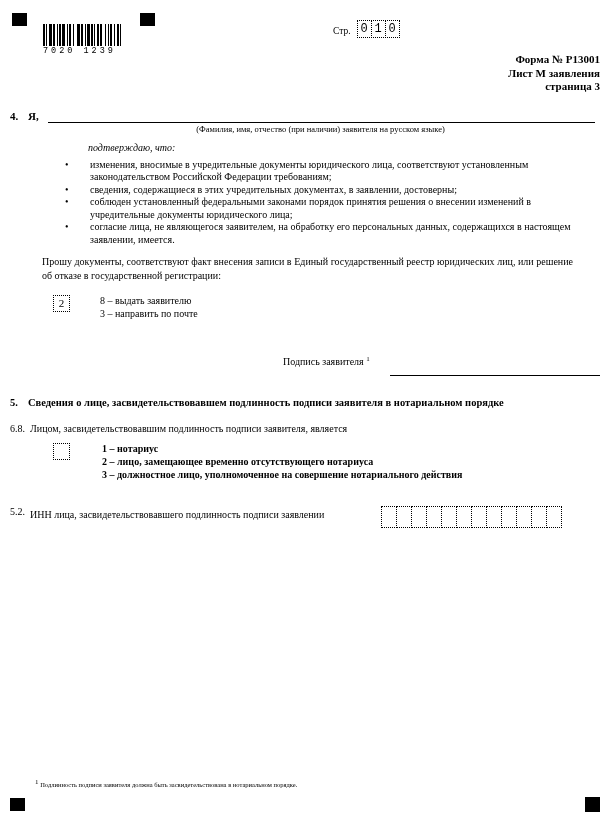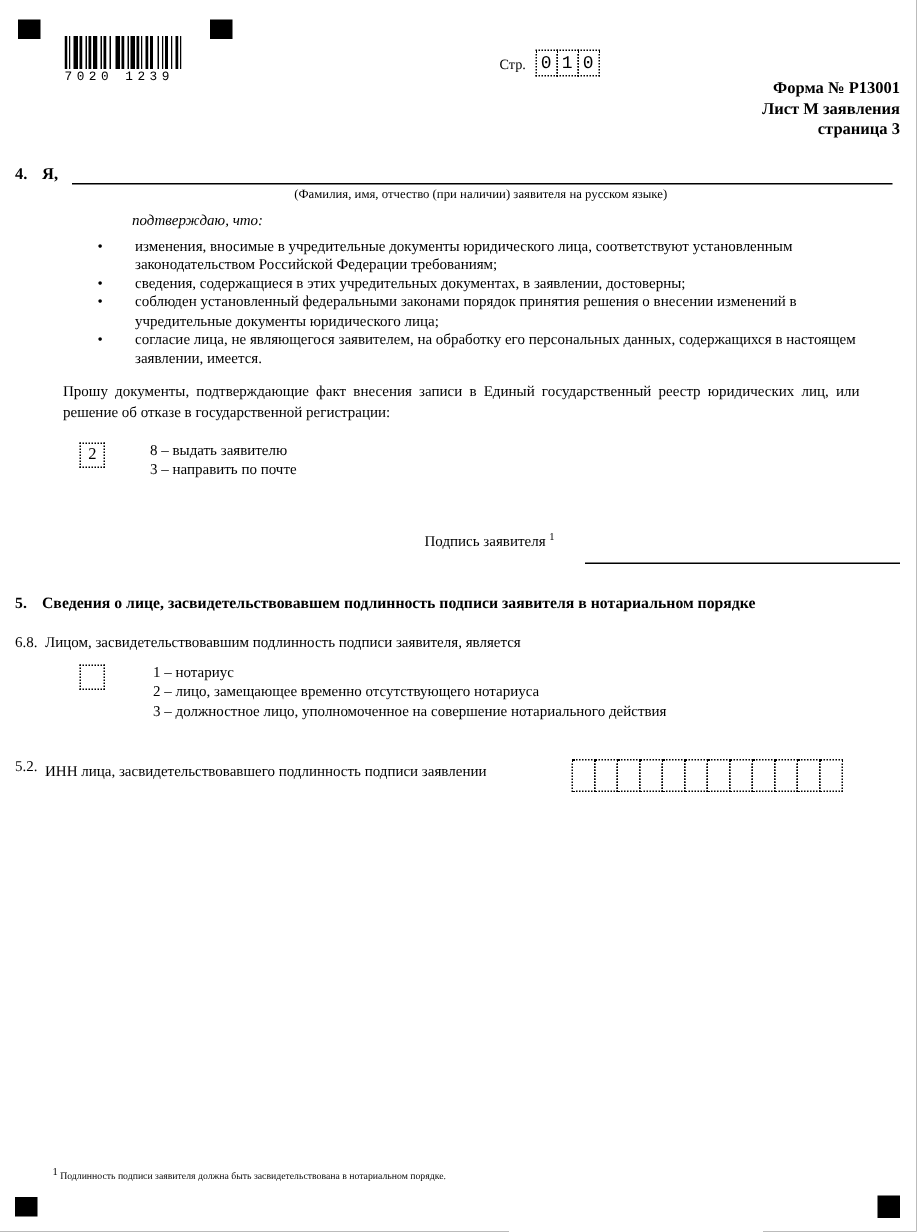--- a/index.html
+++ b/index.html
@@ -12,21 +12,21 @@
   .sq-br{left:585px;top:797px;height:15px;}
   
   .barcode{position:absolute;left:43px;top:24px;width:80px;}
   .bars{display:flex;height:22px;width:80px;overflow:hidden;}
   .bars .b{height:100%;}
   .bars .bar{background:#000;}
   .bars .gap{background:#fff;}
   .bc-digits{font-family:"Liberation Mono", monospace;font-size:8.5px;letter-spacing:3px;
              margin-top:0;white-space:nowrap;}
   
-  .page-num{position:absolute;left:333px;top:33px;display:flex;align-items:center;}
+  .page-num{position:absolute;left:333px;top:20px;display:flex;align-items:center;}
   .page-num-label{font-size:9.5px;margin-right:6px;margin-top:3px;}
   .cell{width:13px;height:16px;border:1px dotted #000;text-align:center;
         font-family:"Liberation Mono", monospace;font-size:12px;line-height:16px;}
   .cell + .cell{margin-left:-1px;}
   
   .form-header{position:absolute;top:53px;right:11px;text-align:right;font-weight:bold;
                font-size:11px;line-height:13.5px;}
   
   .content{position:absolute;left:0;right:0;top:108px;line-height:12.5px;}
   .row4{display:flex;align-items:flex-end;margin:0 16px 0 10px;line-height:14px;}
@@ -161,21 +161,21 @@
       <div class="bullet">
         <span class="dot">•</span>
         <span class="btext">соблюден установленный федеральными законами порядок принятия решения о внесении изменений в учредительные документы юридического лица;</span>
       </div>
       <div class="bullet">
         <span class="dot">•</span>
         <span class="btext">согласие лица, не являющегося заявителем, на обработку его персональных данных, содержащихся в настоящем заявлении, имеется.</span>
       </div>
     </div>
 
-    <div class="para">Прошу документы, подтверждающие факт внесения записи в Единый государственный реестр юридических лиц, или решение об отказе в государственной регистрации:</div>
+    <div class="para">Прошу документы, соответствуют факт внесения записи в Единый государственный реестр юридических лиц, или решение об отказе в государственной регистрации:</div>
 
     <div class="choice">
       <div class="choice-box">2</div>
       <div class="options">
         <div>8 – выдать заявителю</div>
         <div>3 – направить по почте</div>
       </div>
     </div>
 
     <div class="sigrow">
@@ -186,21 +186,21 @@
     <div class="sec5">
       <span class="num">5.</span>
       <span class="title">Сведения о лице, засвидетельствовавшем подлинность подписи заявителя в нотариальном порядке</span>
     </div>
 
     <div class="row51">
       <span class="num">6.8.</span>
       <span>Лицом, засвидетельствовавшим подлинность подписи заявителя, является</span>
     </div>
 
-    <div class="choice" style="margin-top:6px;">
+    <div class="choice" style="margin-top:6px;font-weight:bold;">
       <div class="choice-box"></div>
       <div class="options" style="margin-left:102px;">
         <div>1 – нотариус</div>
         <div>2 – лицо, замещающее временно отсутствующего нотариуса</div>
         <div>3 – должностное лицо, уполномоченное на совершение нотариального действия</div>
       </div>
     </div>
 
     <div class="row52">
       <span class="num">5.2.</span>

